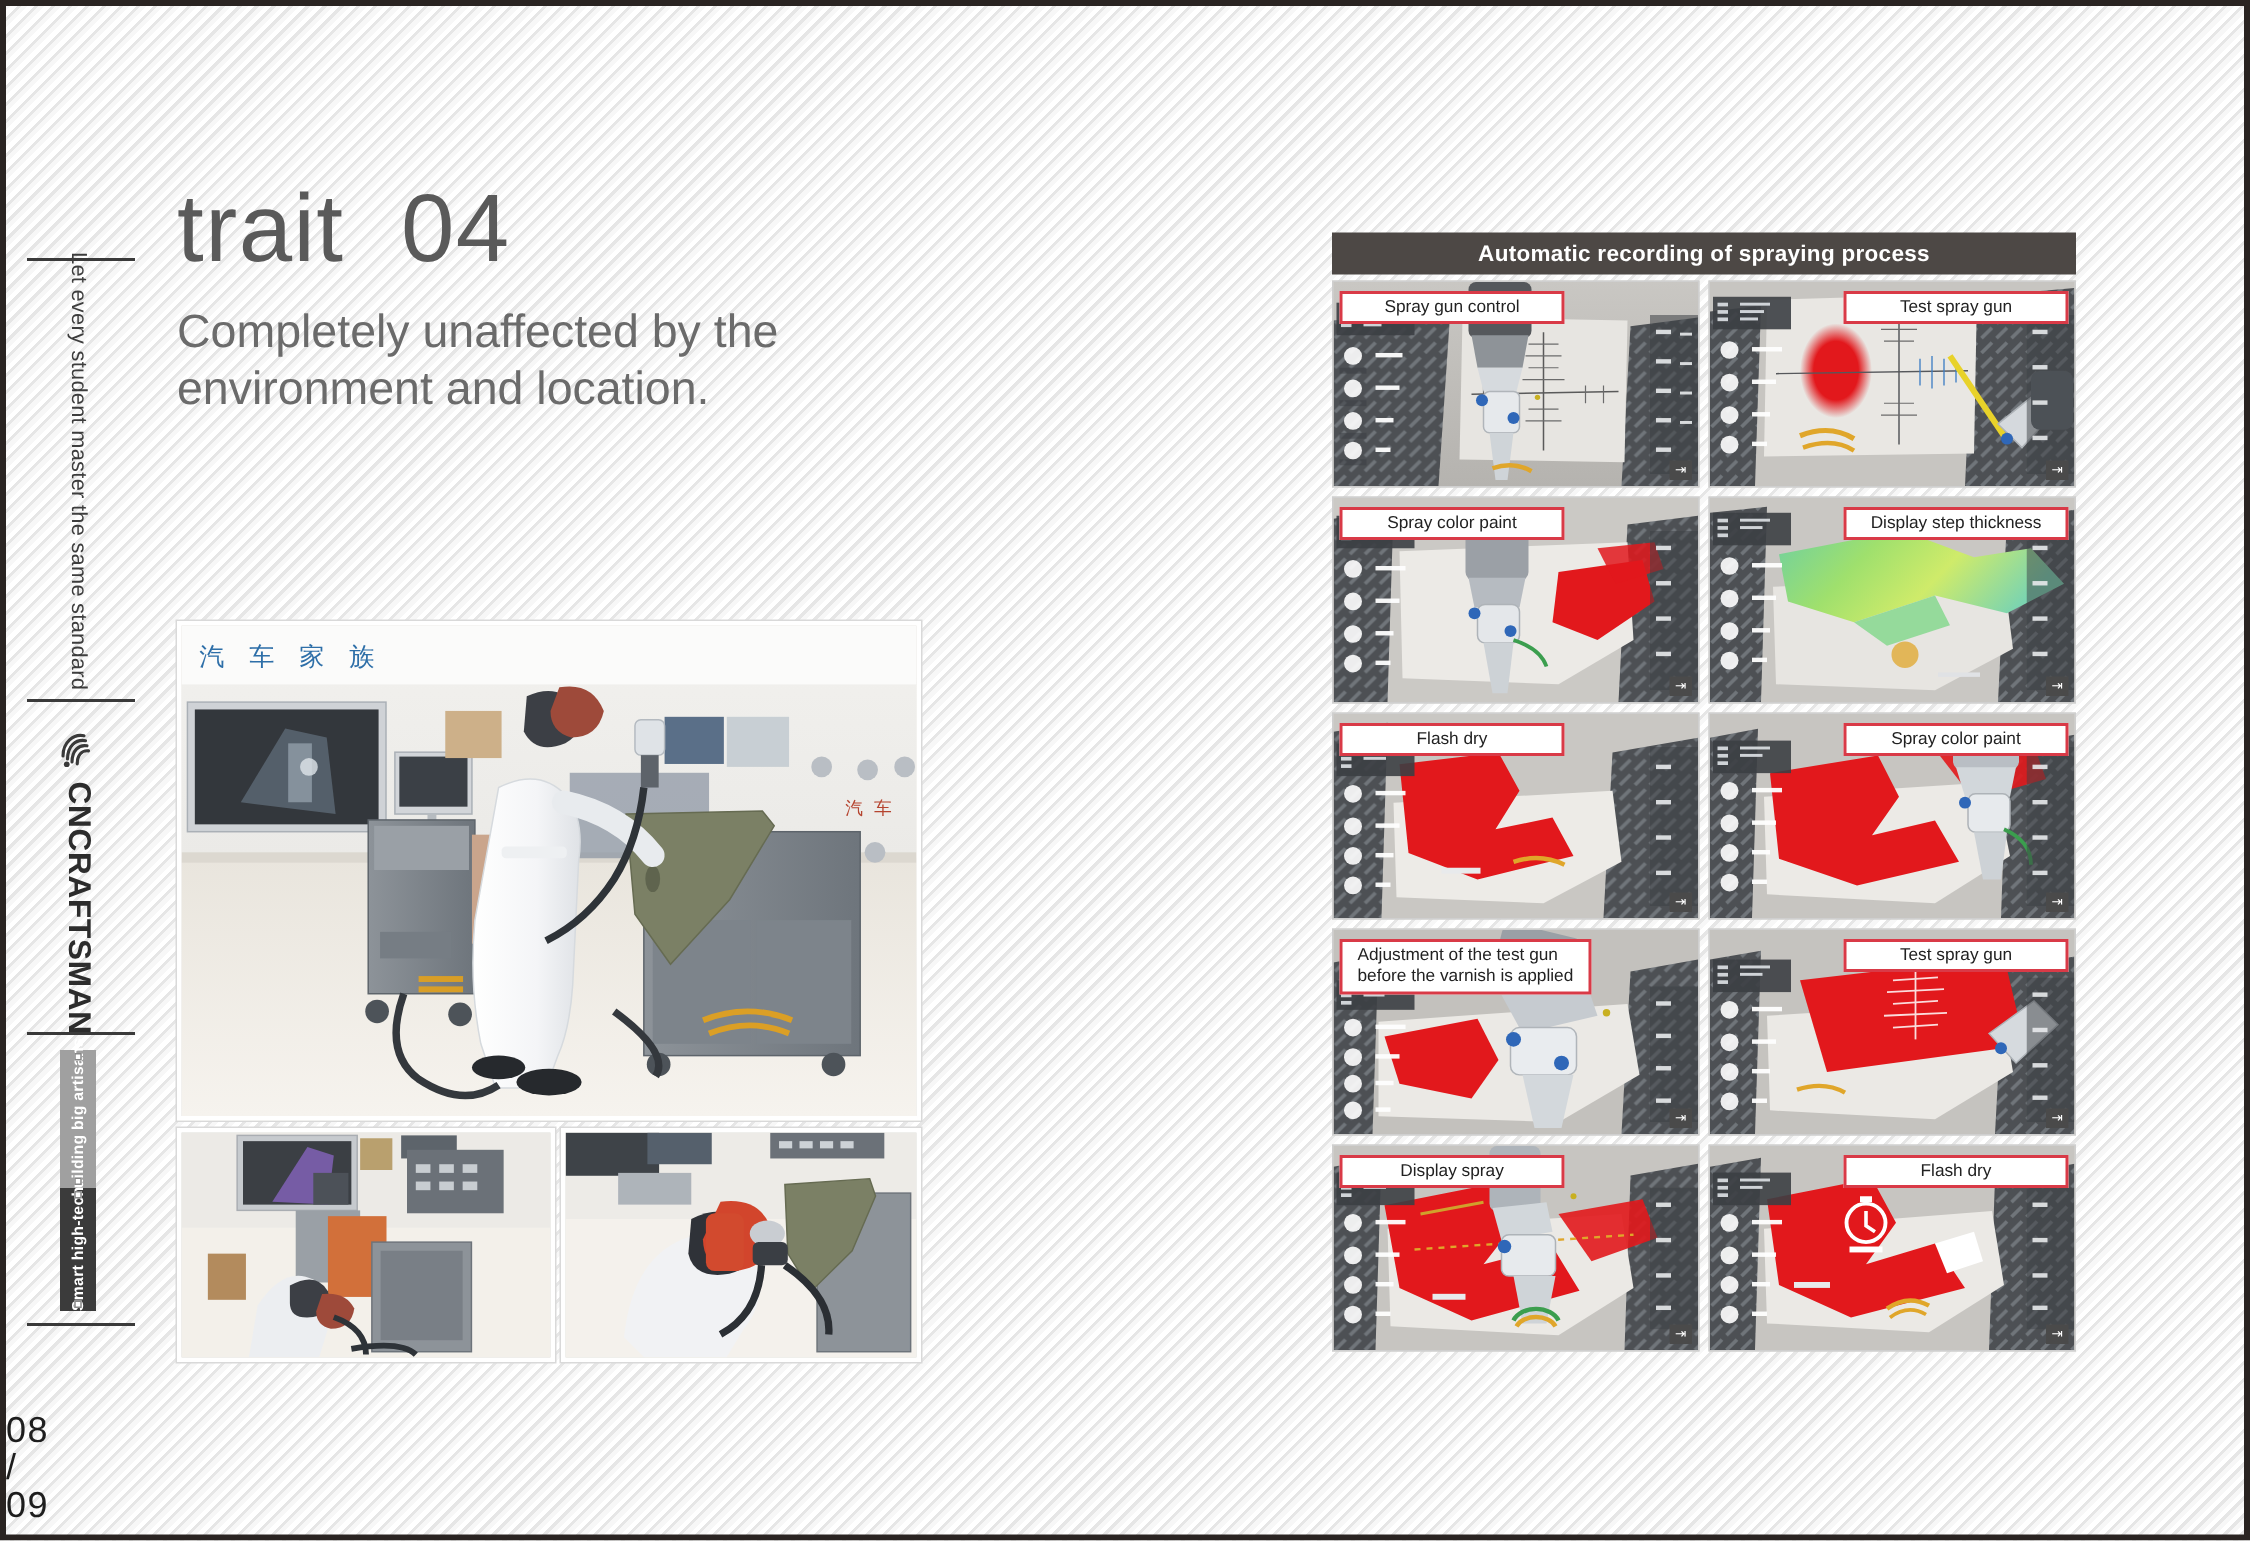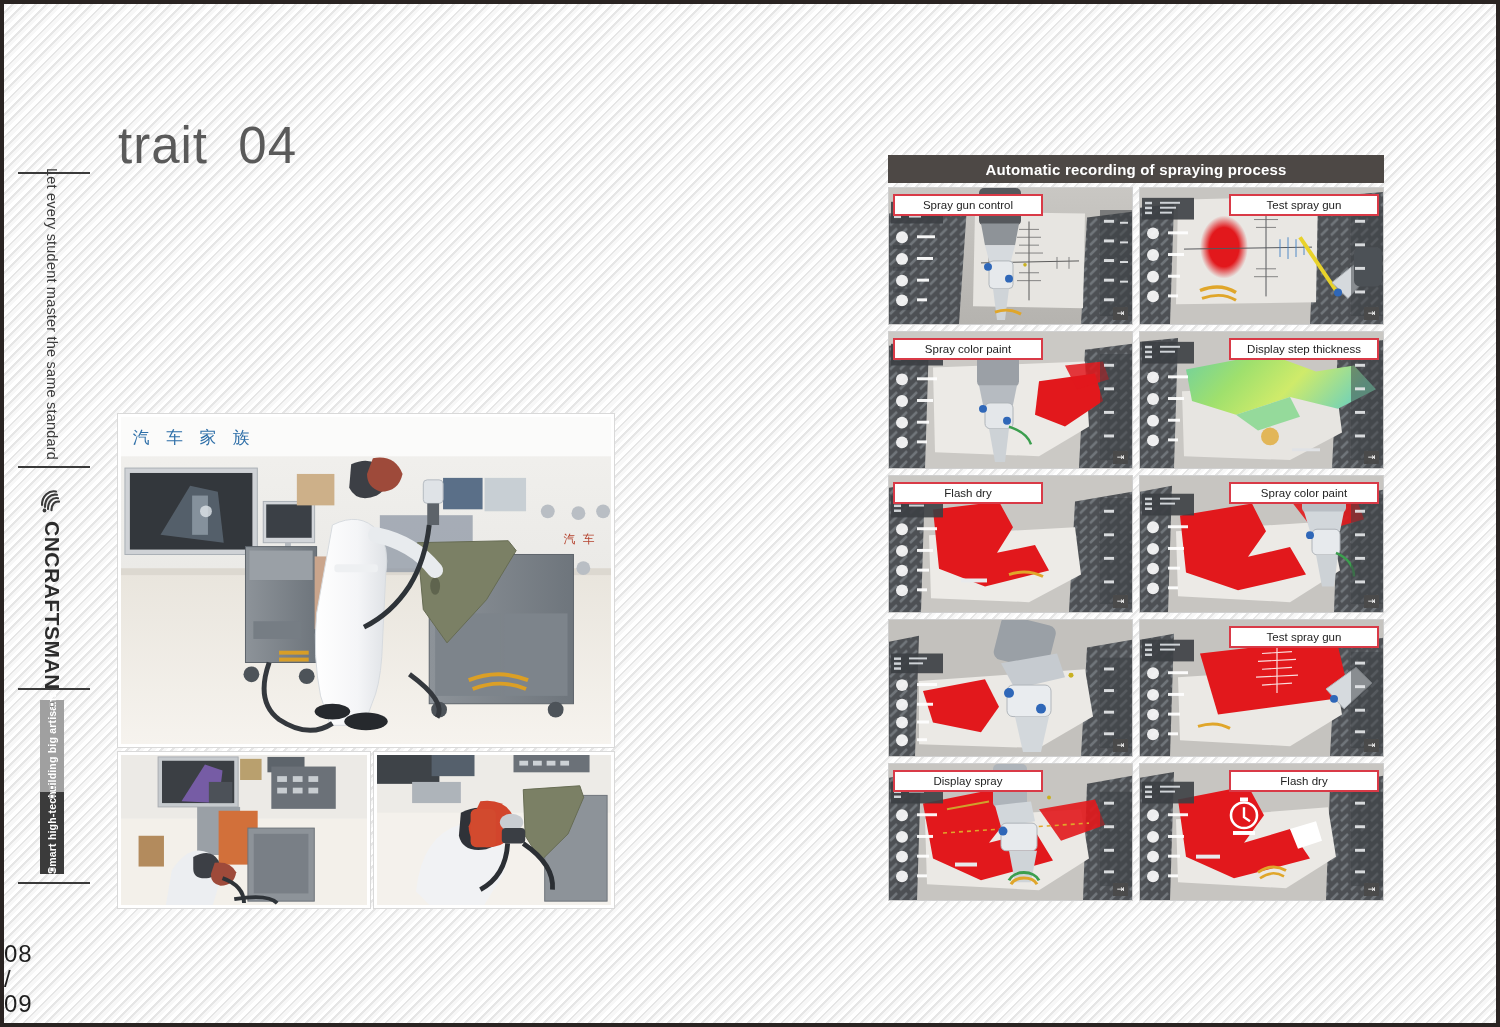--- a/index.html
+++ b/index.html
@@ -92,21 +92,21 @@
     font-weight: 400; letter-spacing: 1px;
   }
 
   
   #left-col {
     position: absolute;
     left: 118px; top: 120px;
     width: 560px;
   }
   #trait-title {
-    font-size: 51px; font-weight: 400; color: #5a5a5a;
+    font-size: 64px; font-weight: 400; color: #5a5a5a;
     letter-spacing: 1px; line-height: 1;
     margin-bottom: 18px;
     white-space: pre;
   }
   #headline {
     font-size: 32px; font-weight: 700; color: #5d5d5d;
     line-height: 1.18; margin-bottom: 4px;
   }
   #subline {
     font-size: 31px; font-weight: 400; color: #6b6b6b;
@@ -242,20 +242,21 @@
 
   <div id="pagenum-block">
     <div class="pg">08</div>
     <div class="pg">/</div>
     <div class="pg">09</div>
   </div>
 </div>
 
 <div id="left-col">
   <div id="trait-title">trait  04</div>
+  <div id="subline">Completely unaffected by the environment and location.</div>
 </div>
 
 <div id="photo-main">
   <svg class="photo-svg" viewBox="0 0 496 333" preserveAspectRatio="none">
     <defs>
       <linearGradient id="floorG" x1="0" y1="0" x2="0" y2="1">
         <stop offset="0%" stop-color="#e9e5dd"></stop>
           <stop offset="100%" stop-color="#f6f3ee"></stop>
       </linearGradient>
       <linearGradient id="wallG" x1="0" y1="0" x2="0" y2="1">
@@ -841,20 +842,22 @@
         <svg width="100%" height="100%" viewBox="0 0 32 108" preserveAspectRatio="none">
           <rect x="0" y="16" width="32" height="92" fill="#3c3f44" opacity=".5"></rect>
           <g fill="#e8eaec" opacity=".9">
               <rect x="4" y="26" width="10" height="3"></rect>
               <rect x="4" y="48" width="10" height="3"></rect>
               <rect x="4" y="70" width="10" height="3"></rect>
               <rect x="4" y="92" width="10" height="3"></rect>
             </g>
         </svg>
       </div>
+      <div class="cell-label wide">Adjustment of the test gun
+before the varnish is applied</div>
       <div class="exit-icon">⇥</div>
     </div>
 
     <div class="vr-cell">
       <svg class="vr-svg" viewBox="0 0 243 138" preserveAspectRatio="none">
         <rect width="243" height="138" fill="#c5c3bf"></rect>
         <path d="M0 20 L34 14 L30 138 L0 138 Z" fill="url(#tread)"></path>
         <path d="M196 26 L243 18 L243 138 L190 138 Z" fill="url(#tread)"></path>
         <path d="M38 58 L194 48 L202 96 L150 128 L40 122 Z" fill="#ebe9e5"></path>
         <path d="M60 34 L196 18 L210 78 L78 96 Z" fill="#e2181c"></path>

